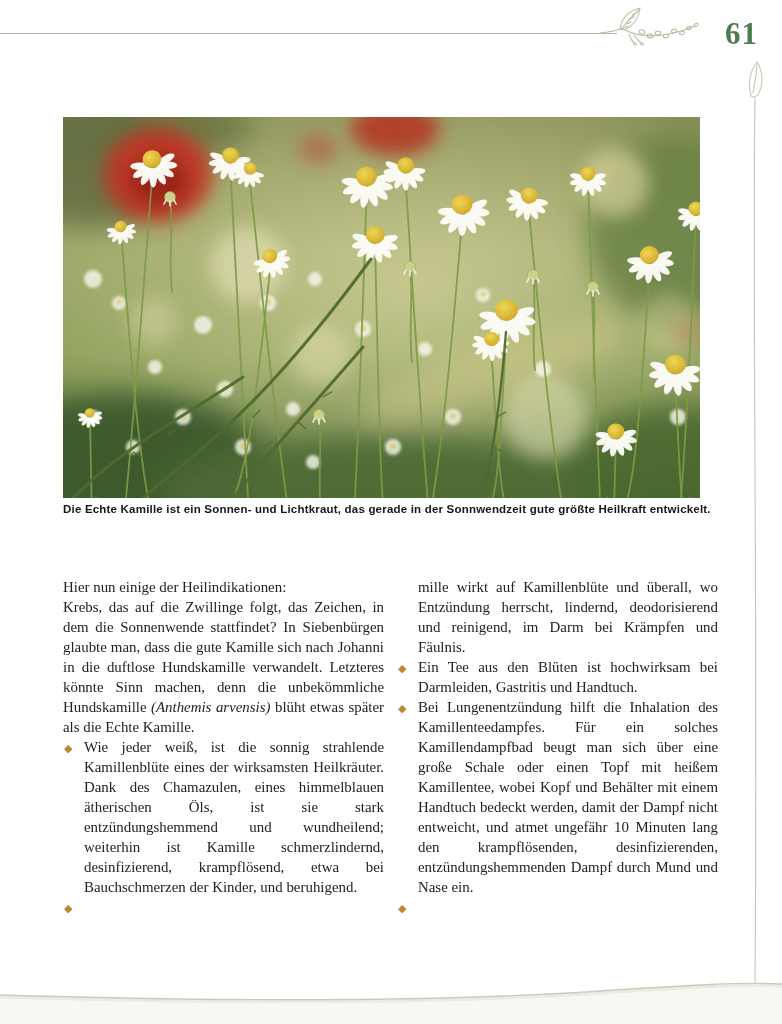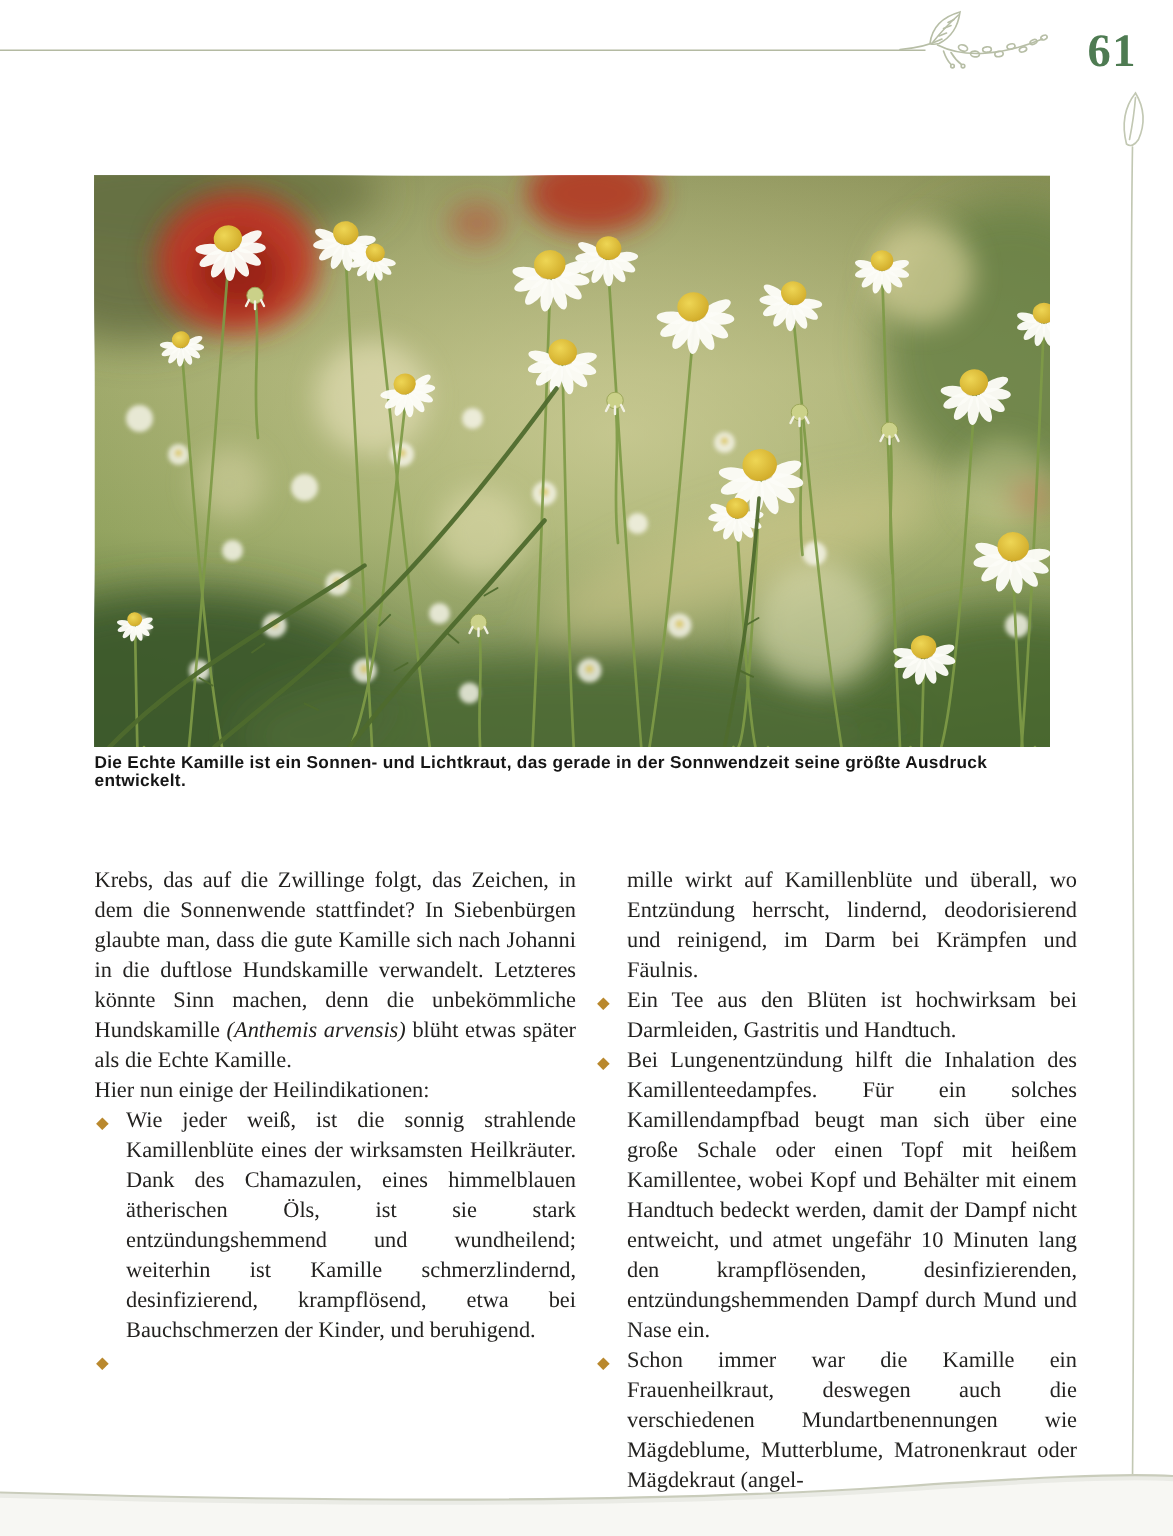--- a/index.html
+++ b/index.html
@@ -421,34 +421,34 @@
             <path d="M 235,305 l 7.66044443118978,6.4278760968653925" stroke-width="1.3"></path>
             <path d="M 190,300 l 7.0710678118654755,-7.071067811865475" stroke-width="1.3"></path>
             <path d="M 260,280 l 8.660254037844387,-4.999999999999999" stroke-width="1.3"></path>
             <path d="M 430,330 l 9.063077870366499,4.2261826174069945" stroke-width="1.3"></path>
             <path d="M 434,300 l 8.660254037844387,-4.999999999999999" stroke-width="1.3"></path>
           </g>
         </g>
     </svg>
   </div>
 
-  <div class="caption">Die Echte Kamille ist ein Sonnen- und Lichtkraut, das gerade in der Sonnwendzeit seine größte Ausdruck entwickelt.</div>
+  <div class="caption">Die Echte Kamille ist ein Sonnen- und Lichtkraut, das gerade in der Sonnwendzeit gute größte Heilkraft entwickelt.</div>
 
   <div class="columns">
     <div class="col">
+      <p>Hier nun einige der Heilindikationen:</p>
       <p><span>Krebs, das auf die Zwillinge folgt, das Zeichen, in dem die Sonnenwende stattfindet? In Siebenbürgen glaubte man, dass die gute Kamille sich nach Johanni in die duftlose Hundskamille verwandelt. Letzteres könnte Sinn machen, denn die unbekömmliche Hundskamille </span><span class="italic">(Anthemis arvensis)</span><span> blüht etwas später als die Echte Kamille.</span></p>
-      <p>Hier nun einige der Heilindikationen:</p>
       <p class="bullet"><span class="diamond">◆</span><span>Wie jeder weiß, ist die sonnig strahlende Kamillenblüte eines der wirksamsten Heilkräuter. Dank des Chamazulen, eines himmelblauen ätherischen Öls, ist sie stark entzündungshemmend und wundheilend; weiterhin ist Kamille schmerzlindernd, desinfizierend, krampflösend, etwa bei Bauchschmerzen der Kinder, und beruhigend.</span></p>
       <p class="bullet"><span class="diamond">◆</span></p>
     </div>
     <div class="col">
       <p class="cont">mille wirkt auf Kamillenblüte und überall, wo Entzündung herrscht, lindernd, deodorisierend und reinigend, im Darm bei Krämpfen und Fäulnis.</p>
       <p class="bullet"><span class="diamond">◆</span><span>Ein Tee aus den Blüten ist hochwirksam bei Darmleiden, Gastritis und Handtuch.</span></p>
       <p class="bullet"><span class="diamond">◆</span><span>Bei Lungenentzündung hilft die Inhalation des Kamillenteedampfes. Für ein solches Kamillendampfbad beugt man sich über eine große Schale oder einen Topf mit heißem Kamillentee, wobei Kopf und Behälter mit einem Handtuch bedeckt werden, damit der Dampf nicht entweicht, und atmet ungefähr 10 Minuten lang den krampflösenden, desinfizierenden, entzündungshemmenden Dampf durch Mund und Nase ein.</span></p>
-      <p class="bullet"><span class="diamond">◆</span><span>Schon immer war die Kamille ein Frauenheilkraut, deswegen auch die verschiedenen Mundartbenennungen wie Mägdeblume, Mutterblume, Matronenkraut oder Mägdekraut (angel-</span></p>
+      <p class="bullet"><span class="diamond">◆</span></p>
     </div>
   </div>
 
   <svg class="curl-svg" width="782" height="51" viewBox="0 0 782 51">
     <path d="M 0,22 C 200,28 420,30 600,18 C 690,12 745,9 782,11 L 782,51 L 0,51 Z" fill="#f7f7f3"></path>
     <path d="M 0,24 C 200,30 420,32 600,20 C 690,14 745,11 782,13" fill="none" stroke="#8f9183" stroke-width="3" opacity="0.12"></path>
     <path d="M 0,22 C 200,28 420,30 600,18 C 690,12 745,9 782,11" fill="none" stroke="#c9ccbb" stroke-width="1.4"></path>
   </svg>
 
 </div>

